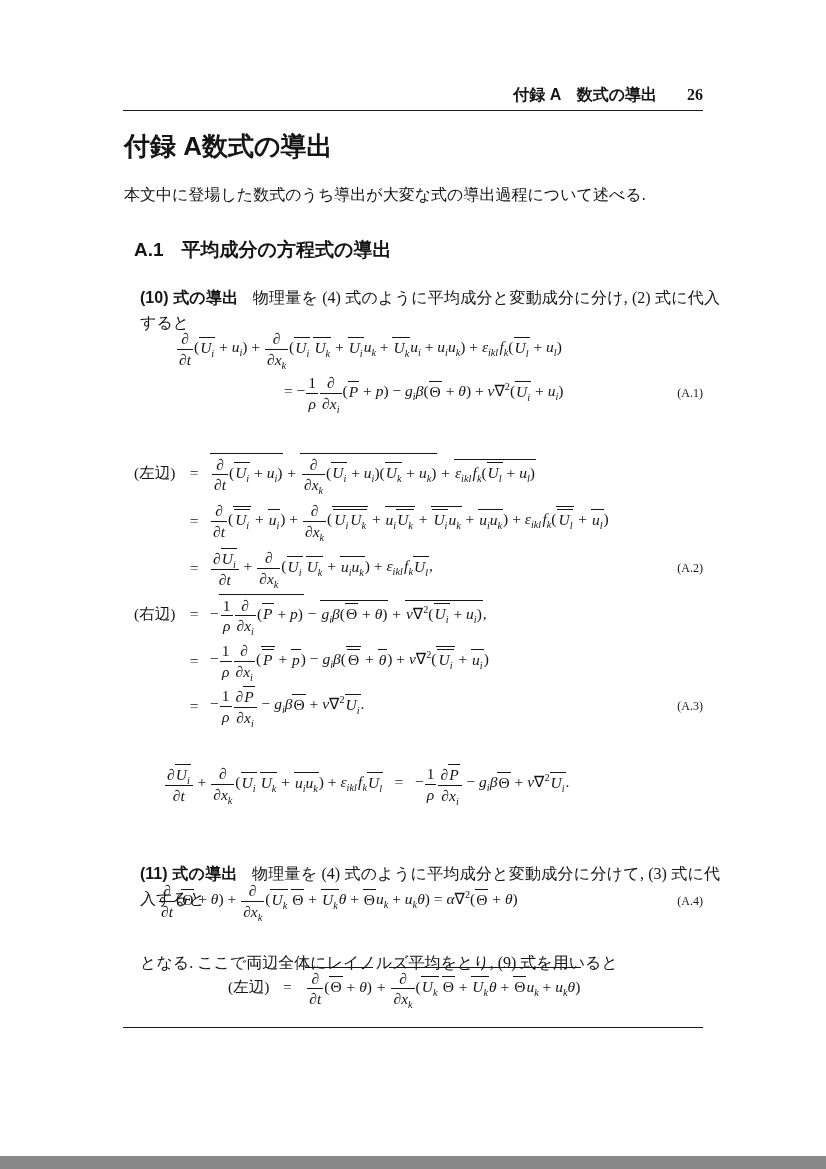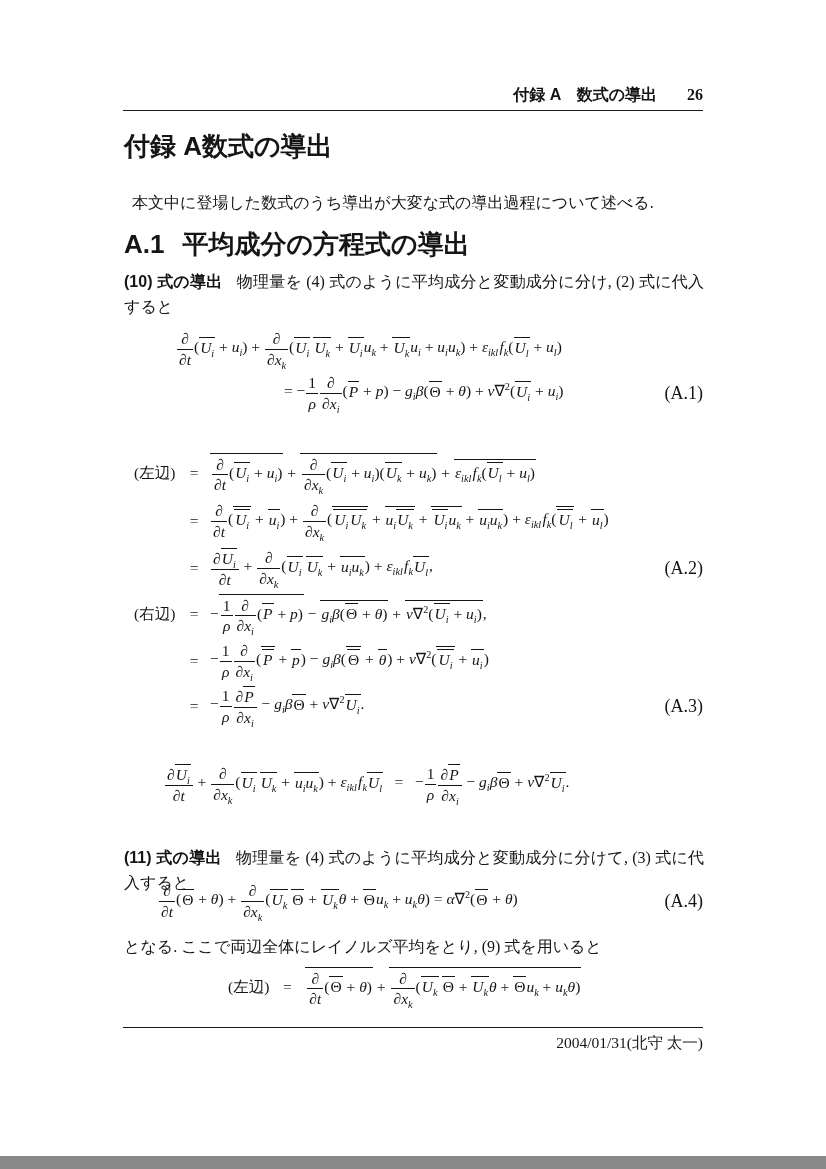--- a/index.html
+++ b/index.html
@@ -22,28 +22,28 @@
   .rh-page{margin-left:30px;font-family:"Liberation Serif",serif;}
   .rule{left:123px;width:580px;height:1px;background:#1a1a1a;}
   .rule-top{top:110px;}
   .rule-bot{top:1027px;}
   .chapter{
     top:131px;left:124px;margin:0;
     font-family:"Liberation Sans",sans-serif;
     font-weight:bold;font-size:26px;line-height:1.2;
   }
   .chapter-title{}
-  .intro{top:185px;left:124px;width:580px;margin:8px;font-size:16px;}
+  .intro{top:185px;left:124px;width:580px;margin:0;font-size:16px;}
   .sec{
-    top:227px;left:124px;margin:0;
+    top:227px;left:124px;margin:10px;
     font-family:"Liberation Sans",sans-serif;
-    font-weight:bold;font-size:26px;
+    font-weight:bold;font-size:19px;
   }
   .sec-title{margin-left:18px;}
-  .para{left:124px;width:580px;margin:0;font-size:16px;line-height:25px;text-align:justify;}
+  .para{left:124px;width:580px;margin:16px;font-size:16px;line-height:25px;text-align:justify;}
   .p10{top:269px;}
   .pr1{top:421px;}
   .pa23{top:734px;}
   .p11{top:845px;}
   .pr2{top:934px;}
   .blabel{font-family:"Liberation Sans",sans-serif;font-weight:bold;}
   .lblgap{display:inline-block;width:14px;}
   .footer{
     top:1033px;left:124px;width:579px;
     text-align:right;font-size:15.5px;
@@ -58,21 +58,21 @@
   .o{display:inline-block;border-top:1px solid #151515;padding:2px 1px 0;line-height:1.05;}
   .eq{left:124px;width:579px;}
   .eqline{position:relative;display:flex;align-items:center;}
   .eqa1{top:326px;}
   .eqa1 .l1{height:46px;padding-left:52px;}
   .eqa1 .l2{height:42px;padding-left:160px;}
   .eqarr{top:450px;left:124px;width:579px;}
   .eqrow{position:relative;display:flex;align-items:center;padding-left:10px;}
   .eqlabel{display:inline-block;width:52px;font-size:15.5px;flex:none;}
   .eqrel{display:inline-block;width:16px;text-align:center;margin-right:8px;font-size:15.5px;flex:none;}
-  .eqtag{position:absolute;right:0;top:50%;transform:translateY(-50%);font-size:18px;}
+  .eqtag{position:absolute;right:0;top:50%;transform:translateY(-50%);font-size:12px;}
   .eq10{top:760px;}
   .eq10 .eqline{height:48px;padding-left:40px;}
   .eqa4{top:878px;}
   .eqa4 .eqline{height:46px;padding-left:34px;}
   .eqlast{top:962px;}
   .eqlast .eqline{height:50px;padding-left:104px;}
   .eqlast .eqlabel{width:auto;margin-right:10px;}
   .eqlast .eqrel{margin-right:10px;}
 </style>
 </head>
@@ -167,15 +167,14 @@
 
   <div class="abs eq eqlast">
     <div class="eqline">
       <span class="eqlabel">(左辺)</span>
       <span class="eqrel">=</span>
       <span class="m"><span class="o"><span class="f"><span class="n">∂</span><span class="d">∂<i>t</i></span></span>(<span class="o">Θ</span> + <i>θ</i>)</span> + <span class="o"><span class="f"><span class="n">∂</span><span class="d">∂<i>x</i><sub>k</sub></span></span>(<span class="o"><i>U</i><sub>k</sub></span> <span class="o">Θ</span> + <span class="o"><i>U</i><sub>k</sub></span><i>θ</i> + <span class="o">Θ</span><i>u</i><sub>k</sub> + <i>u</i><sub>k</sub><i>θ</i>)</span></span>
     </div>
   </div>
 
   <div class="abs rule rule-bot"></div>
-  <div class="abs footer">2004/01/31(北守 太一)</div>
 
 </div>
 
 </body></html>

